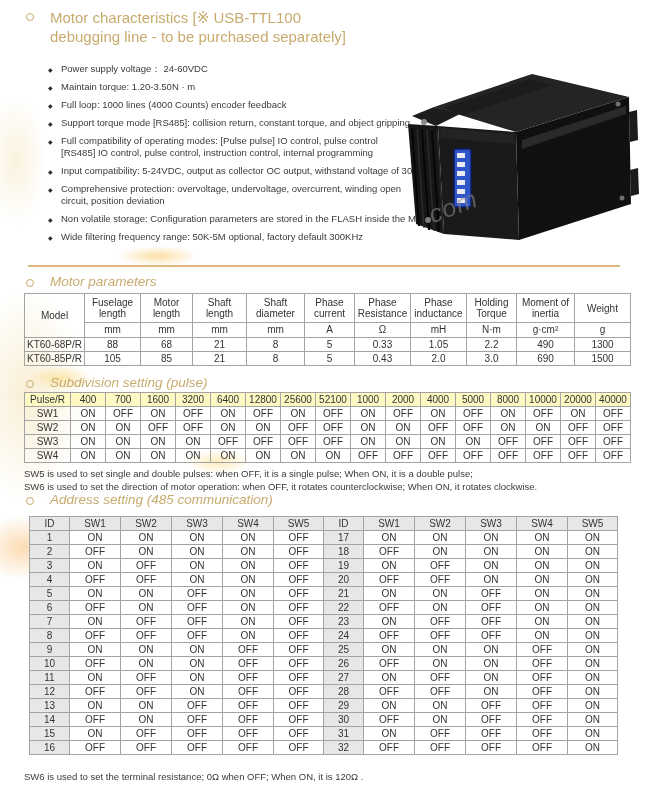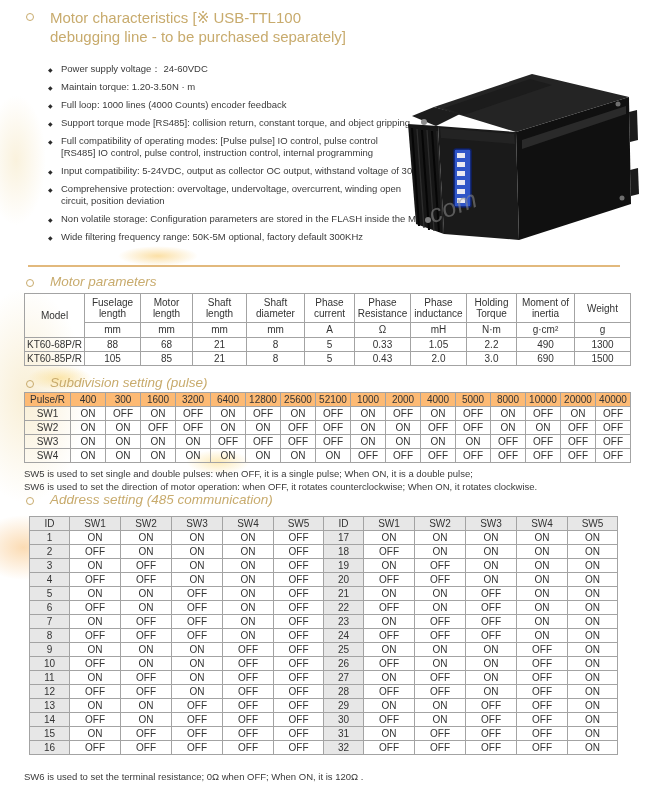--- a/index.html
+++ b/index.html
@@ -34,21 +34,21 @@
   .divider{position:absolute;left:28px;top:265px;width:592px;height:2px;background:#ddad66;opacity:.85;}
   
   .tblwrap{position:absolute;}
   table{border-collapse:collapse;table-layout:fixed;}
   td,th{border:1px solid #a3a3a3;text-align:center;vertical-align:middle;font-size:10px;
         line-height:13px;padding:0;font-weight:normal;overflow:hidden;white-space:nowrap;color:#333;}
   .t-motor{width:606px;}
   .t-motor th{line-height:11px;padding:3px 1px;white-space:normal;font-size:10px;}
   .t-motor .units td{line-height:14px;}
   .t-sub{width:606px;}
-  .t-sub tr:first-child td{background:#fdba74;}
+  .t-sub tr:first-child td{background:#fef9c3;}
   .t-addr{width:588px;}
   .t-addr tr:first-child td{background:#e7e7e7;}
   .t-addr td:nth-child(1),.t-addr td:nth-child(7){background:#e7e7e7;}
   .w-t1{left:24px;top:293px;}
   .w-t2{left:24px;top:392px;}
   .w-t3{left:29px;top:516px;}
   .note{position:absolute;font-size:9.5px;line-height:13px;color:#3a3a3a;}
   .note-mid{left:24px;top:467px;}
   .note-bot{left:24px;top:770px;}
   
@@ -231,21 +231,21 @@
   <div class="tblwrap w-t2">
     <table class="t-sub">
       <colgroup>
         <col style="width:46px">
           <col span="16" style="width:35px">
       </colgroup>
       <tbody>
           <tr>
             <td>Pulse/R</td>
             <td>400</td>
-            <td>300</td>
+            <td>700</td>
             <td>1600</td>
             <td>3200</td>
             <td>6400</td>
             <td>12800</td>
             <td>25600</td>
             <td>52100</td>
             <td>1000</td>
             <td>2000</td>
             <td>4000</td>
             <td>5000</td>

